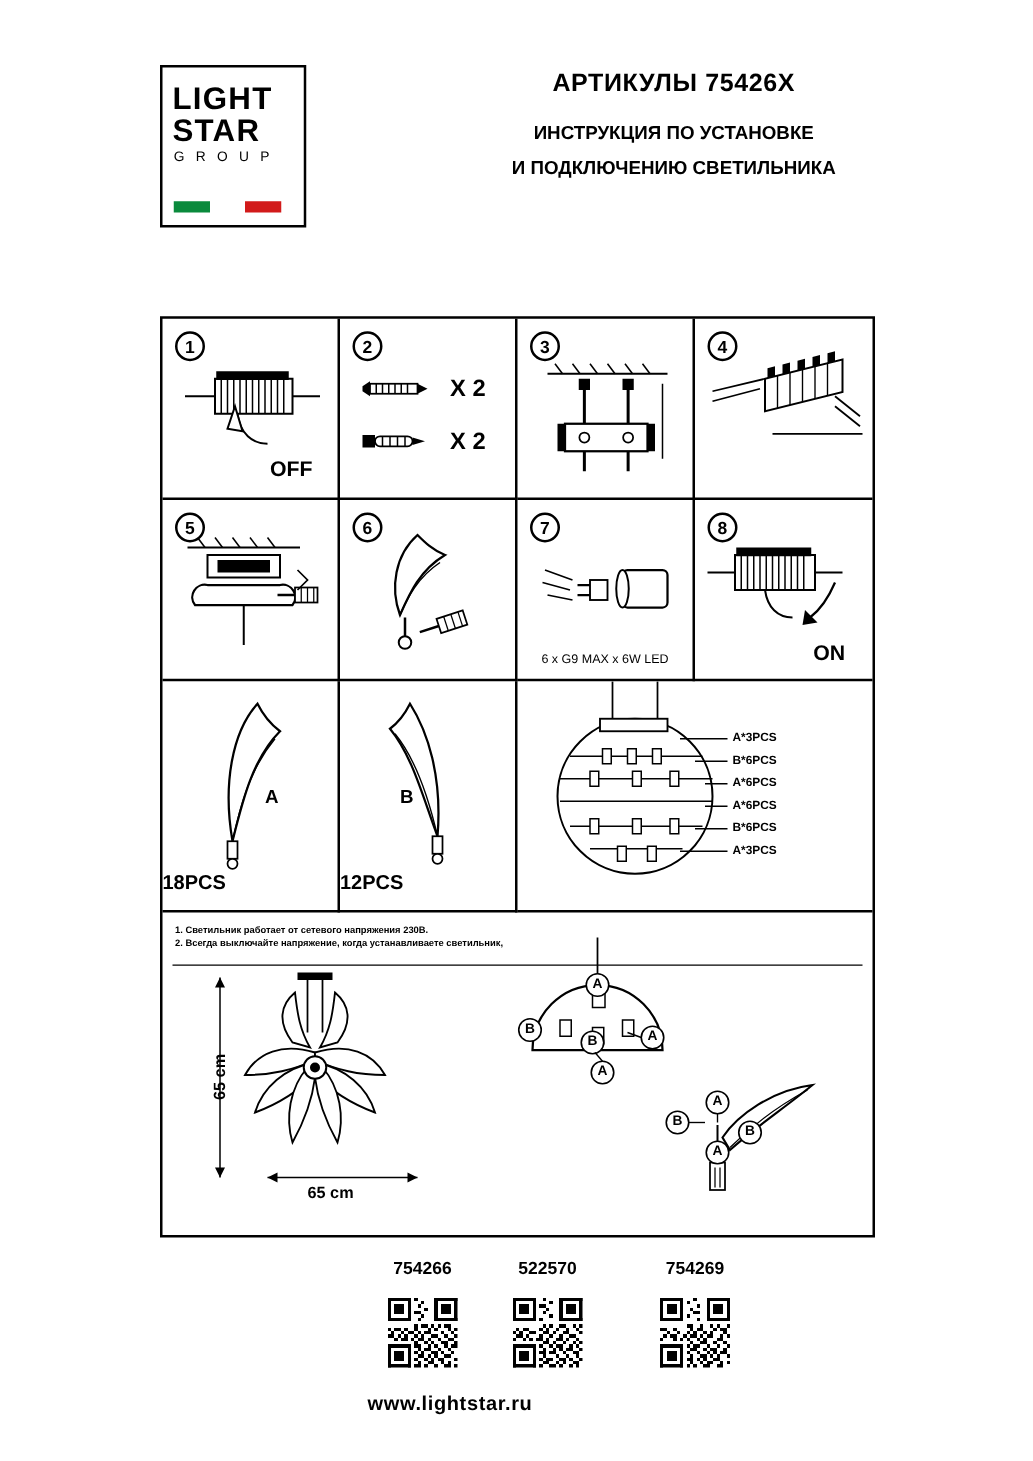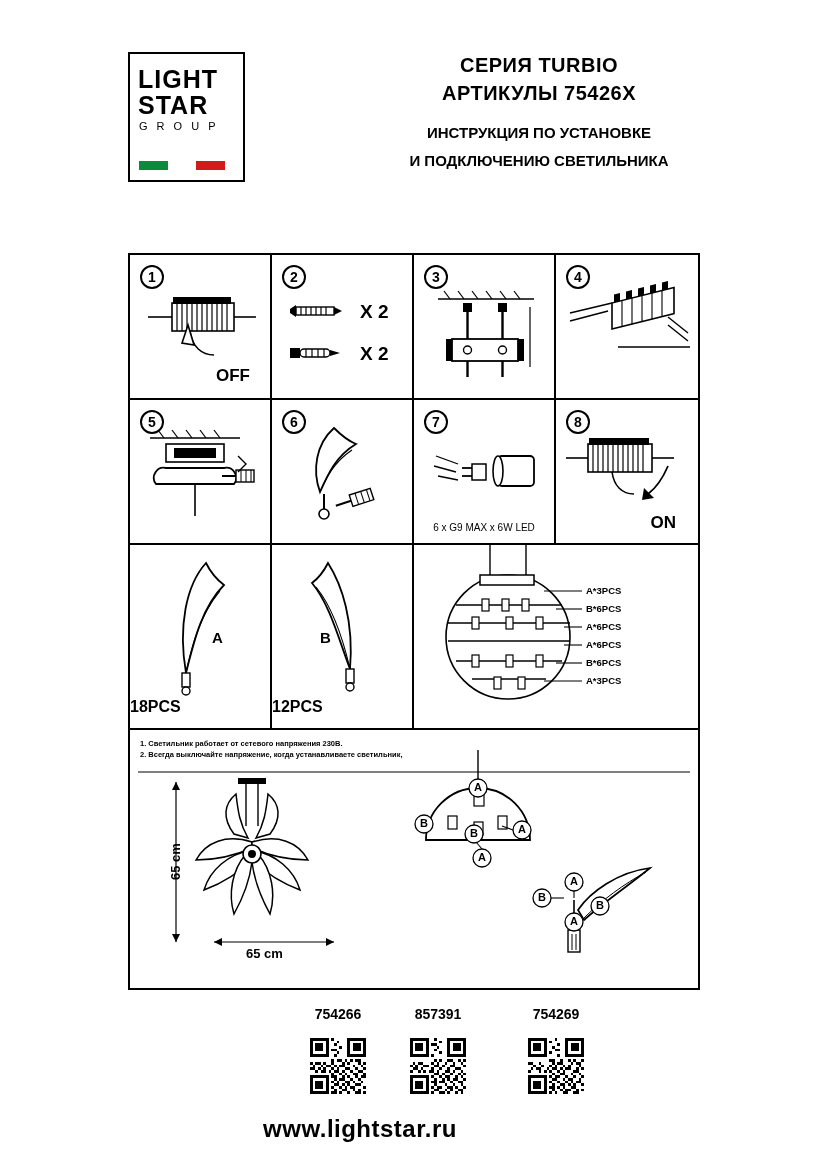--- a/index.html
+++ b/index.html
@@ -228,21 +228,21 @@
     height: 56px;
     margin: 0 auto;
     display: block;
   }
   .site {
     position: absolute;
     left: 0;
     top: 1115px;
     width: 720px;
     text-align: center;
-    font-size: 24px;
+    font-size: 16px;
     font-weight: bold;
     letter-spacing: 0.5px;
   }
   svg { display: block; }
 </style>
 </head>
 <body>
 
 <div class="page">
 
@@ -253,21 +253,20 @@
       <div class="logo-line">STAR</div>
       <div class="logo-group">G R O U P</div>
       <div class="flag">
         <i class="g"></i>
           <i class="w"></i>
           <i class="r"></i>
       </div>
     </div>
 
     <div class="header-text">
-      <div class="series-line">СЕРИЯ TURBIO</div>
       <div class="art-line">АРТИКУЛЫ 75426X</div>
       <div class="instr-line">ИНСТРУКЦИЯ ПО УСТАНОВКЕ</div>
       <div class="instr-line" style="margin-top:2px;">И ПОДКЛЮЧЕНИЮ СВЕТИЛЬНИКА</div>
     </div>
   </div>
 
   <div class="frame">
 
     <div class="cell" style="left:0;top:0;width:142px;height:145px;">
       <div class="num">1</div>
@@ -736,21 +735,21 @@
           <rect x="8" y="20" width="2" height="1"></rect>
             <rect x="11" y="20" width="1" height="1"></rect>
           <rect x="14" y="20" width="1" height="1"></rect>
             <rect x="17" y="20" width="2" height="1"></rect>
           <rect x="20" y="20" width="1" height="1"></rect>
         </g>
       </svg>
     </div>
 
     <div class="qr-item" style="left:255px;top:0;">
-      <div class="qr-code">857391</div>
+      <div class="qr-code">522570</div>
       <svg class="qr-img" viewBox="0 0 21 21" shape-rendering="crispEdges">
         <rect width="21" height="21" fill="#fff"></rect>
         <g fill="#000">
           <rect x="0" y="0" width="7" height="1"></rect>
             <rect x="0" y="6" width="7" height="1"></rect>
           <rect x="0" y="0" width="1" height="7"></rect>
             <rect x="6" y="0" width="1" height="7"></rect>
           <rect x="2" y="2" width="3" height="3"></rect>
           <rect x="14" y="0" width="7" height="1"></rect>
             <rect x="14" y="6" width="7" height="1"></rect>

